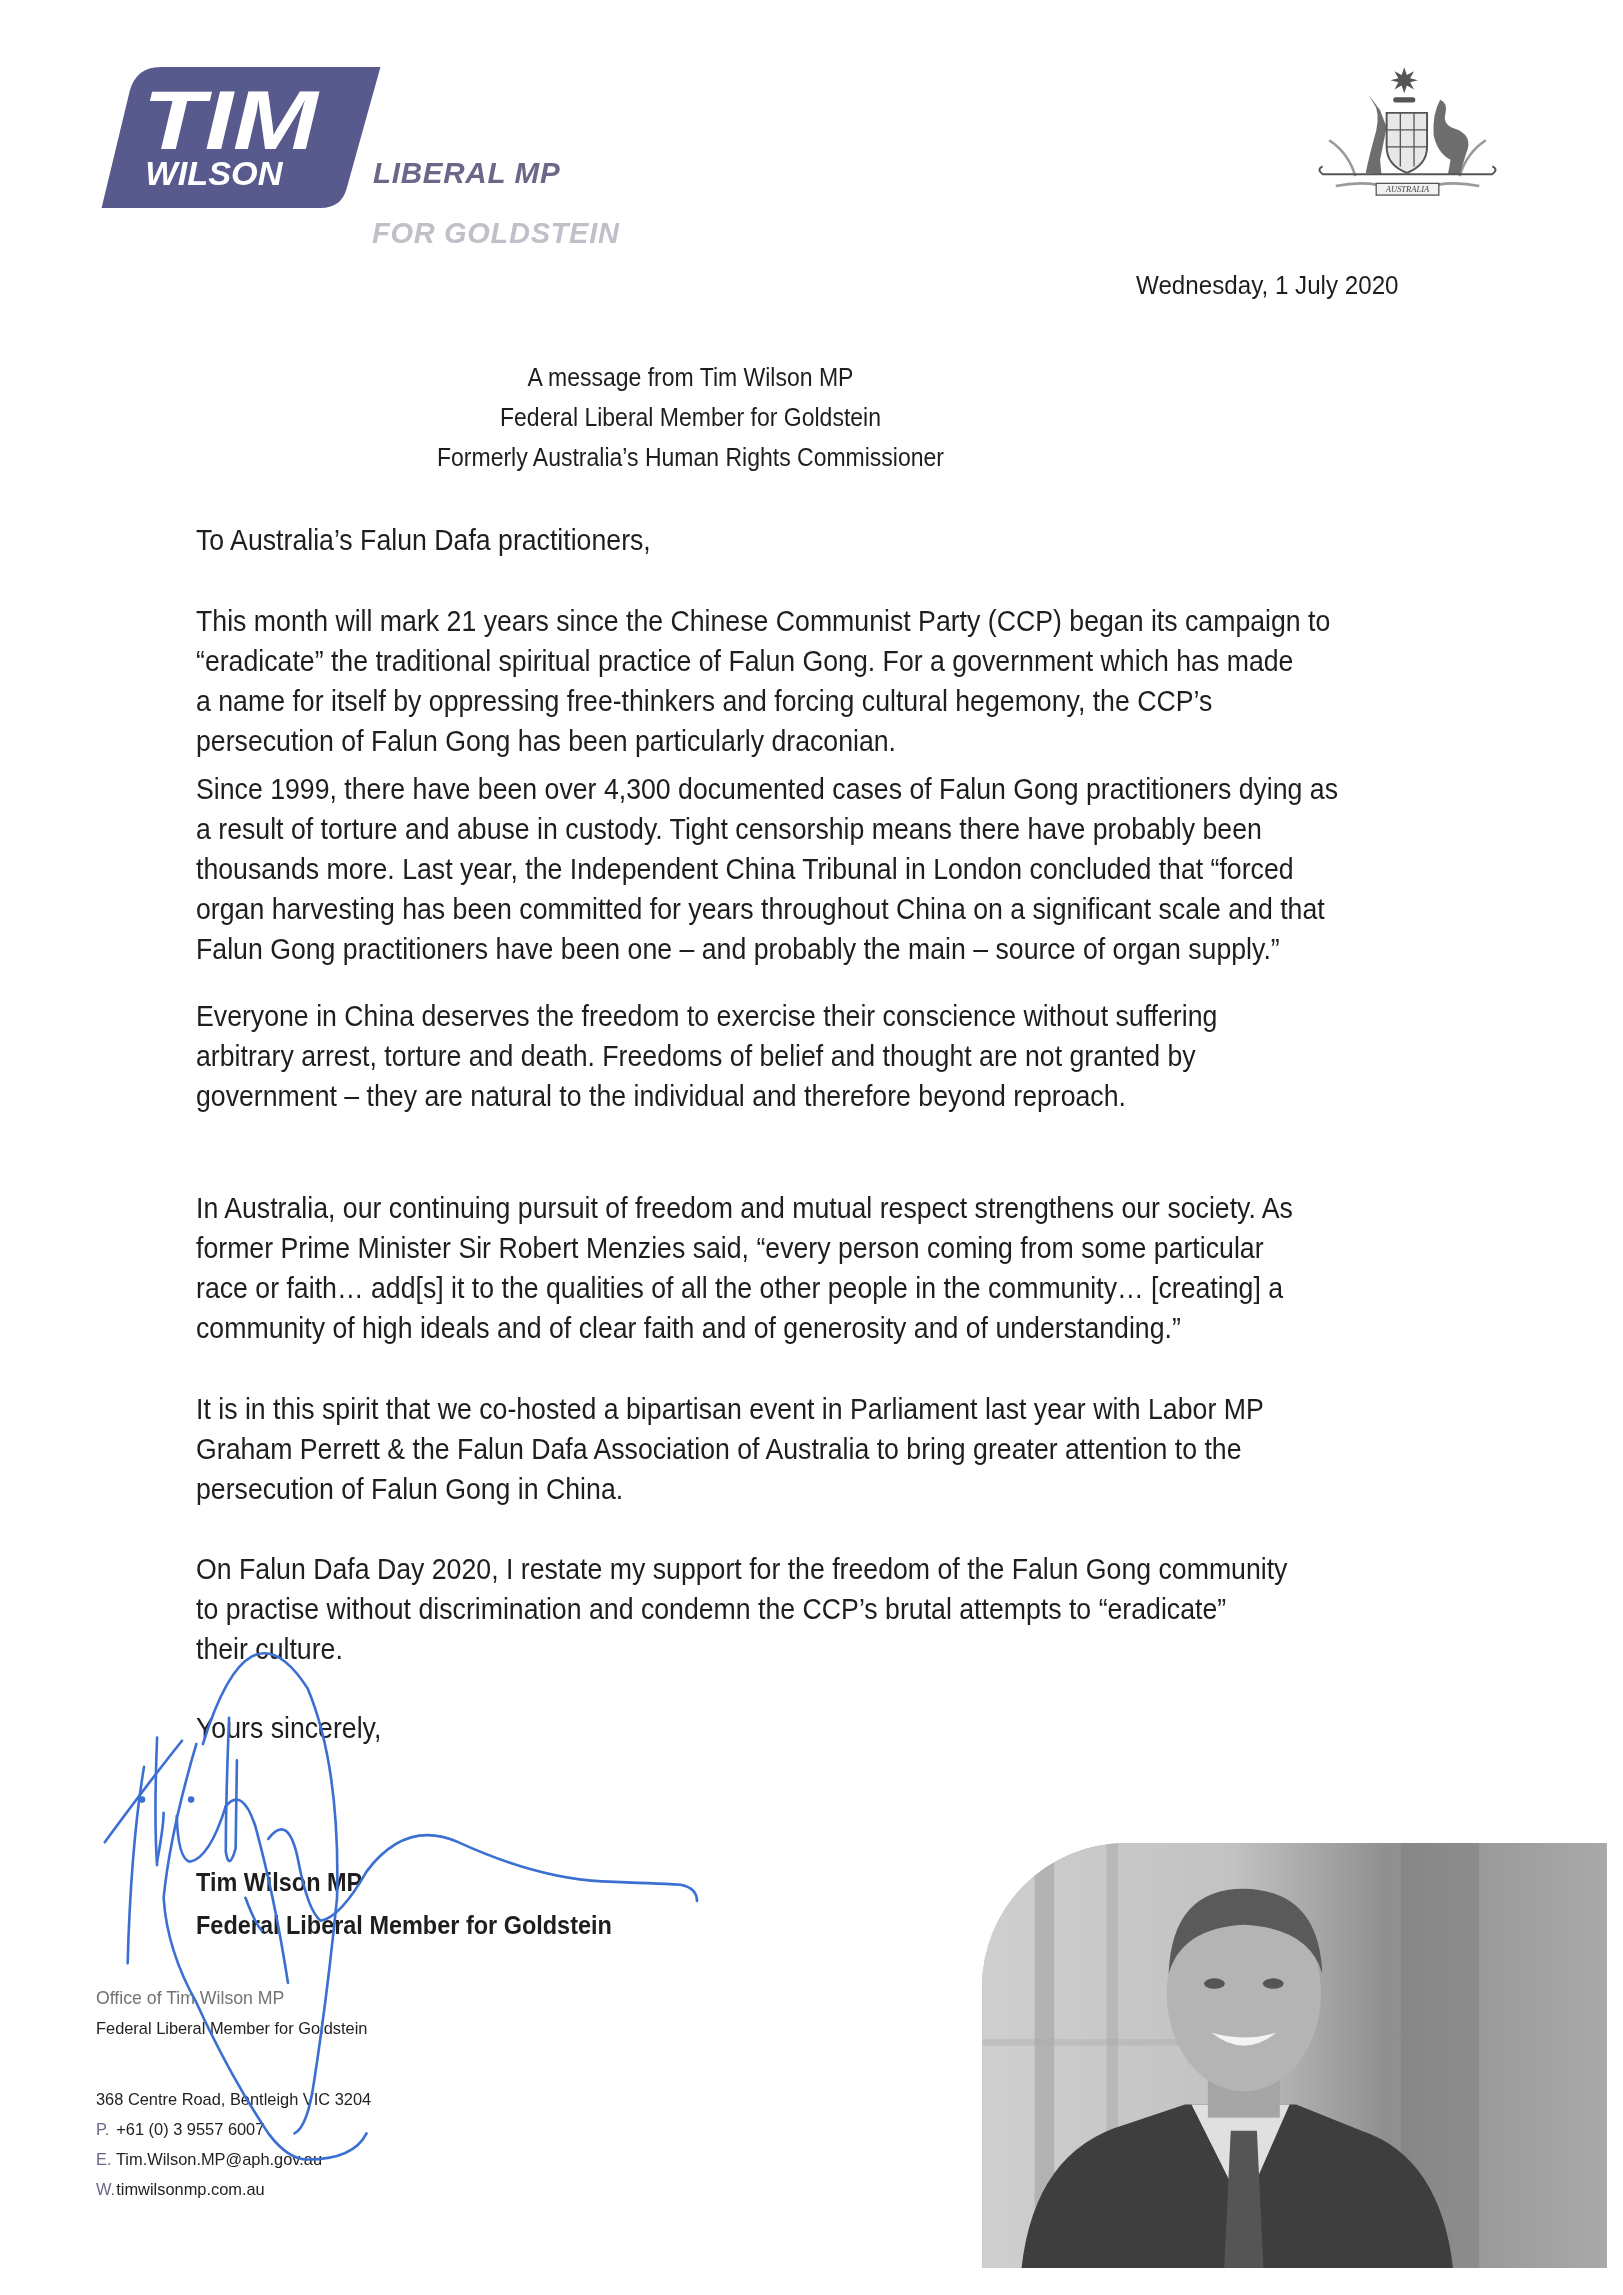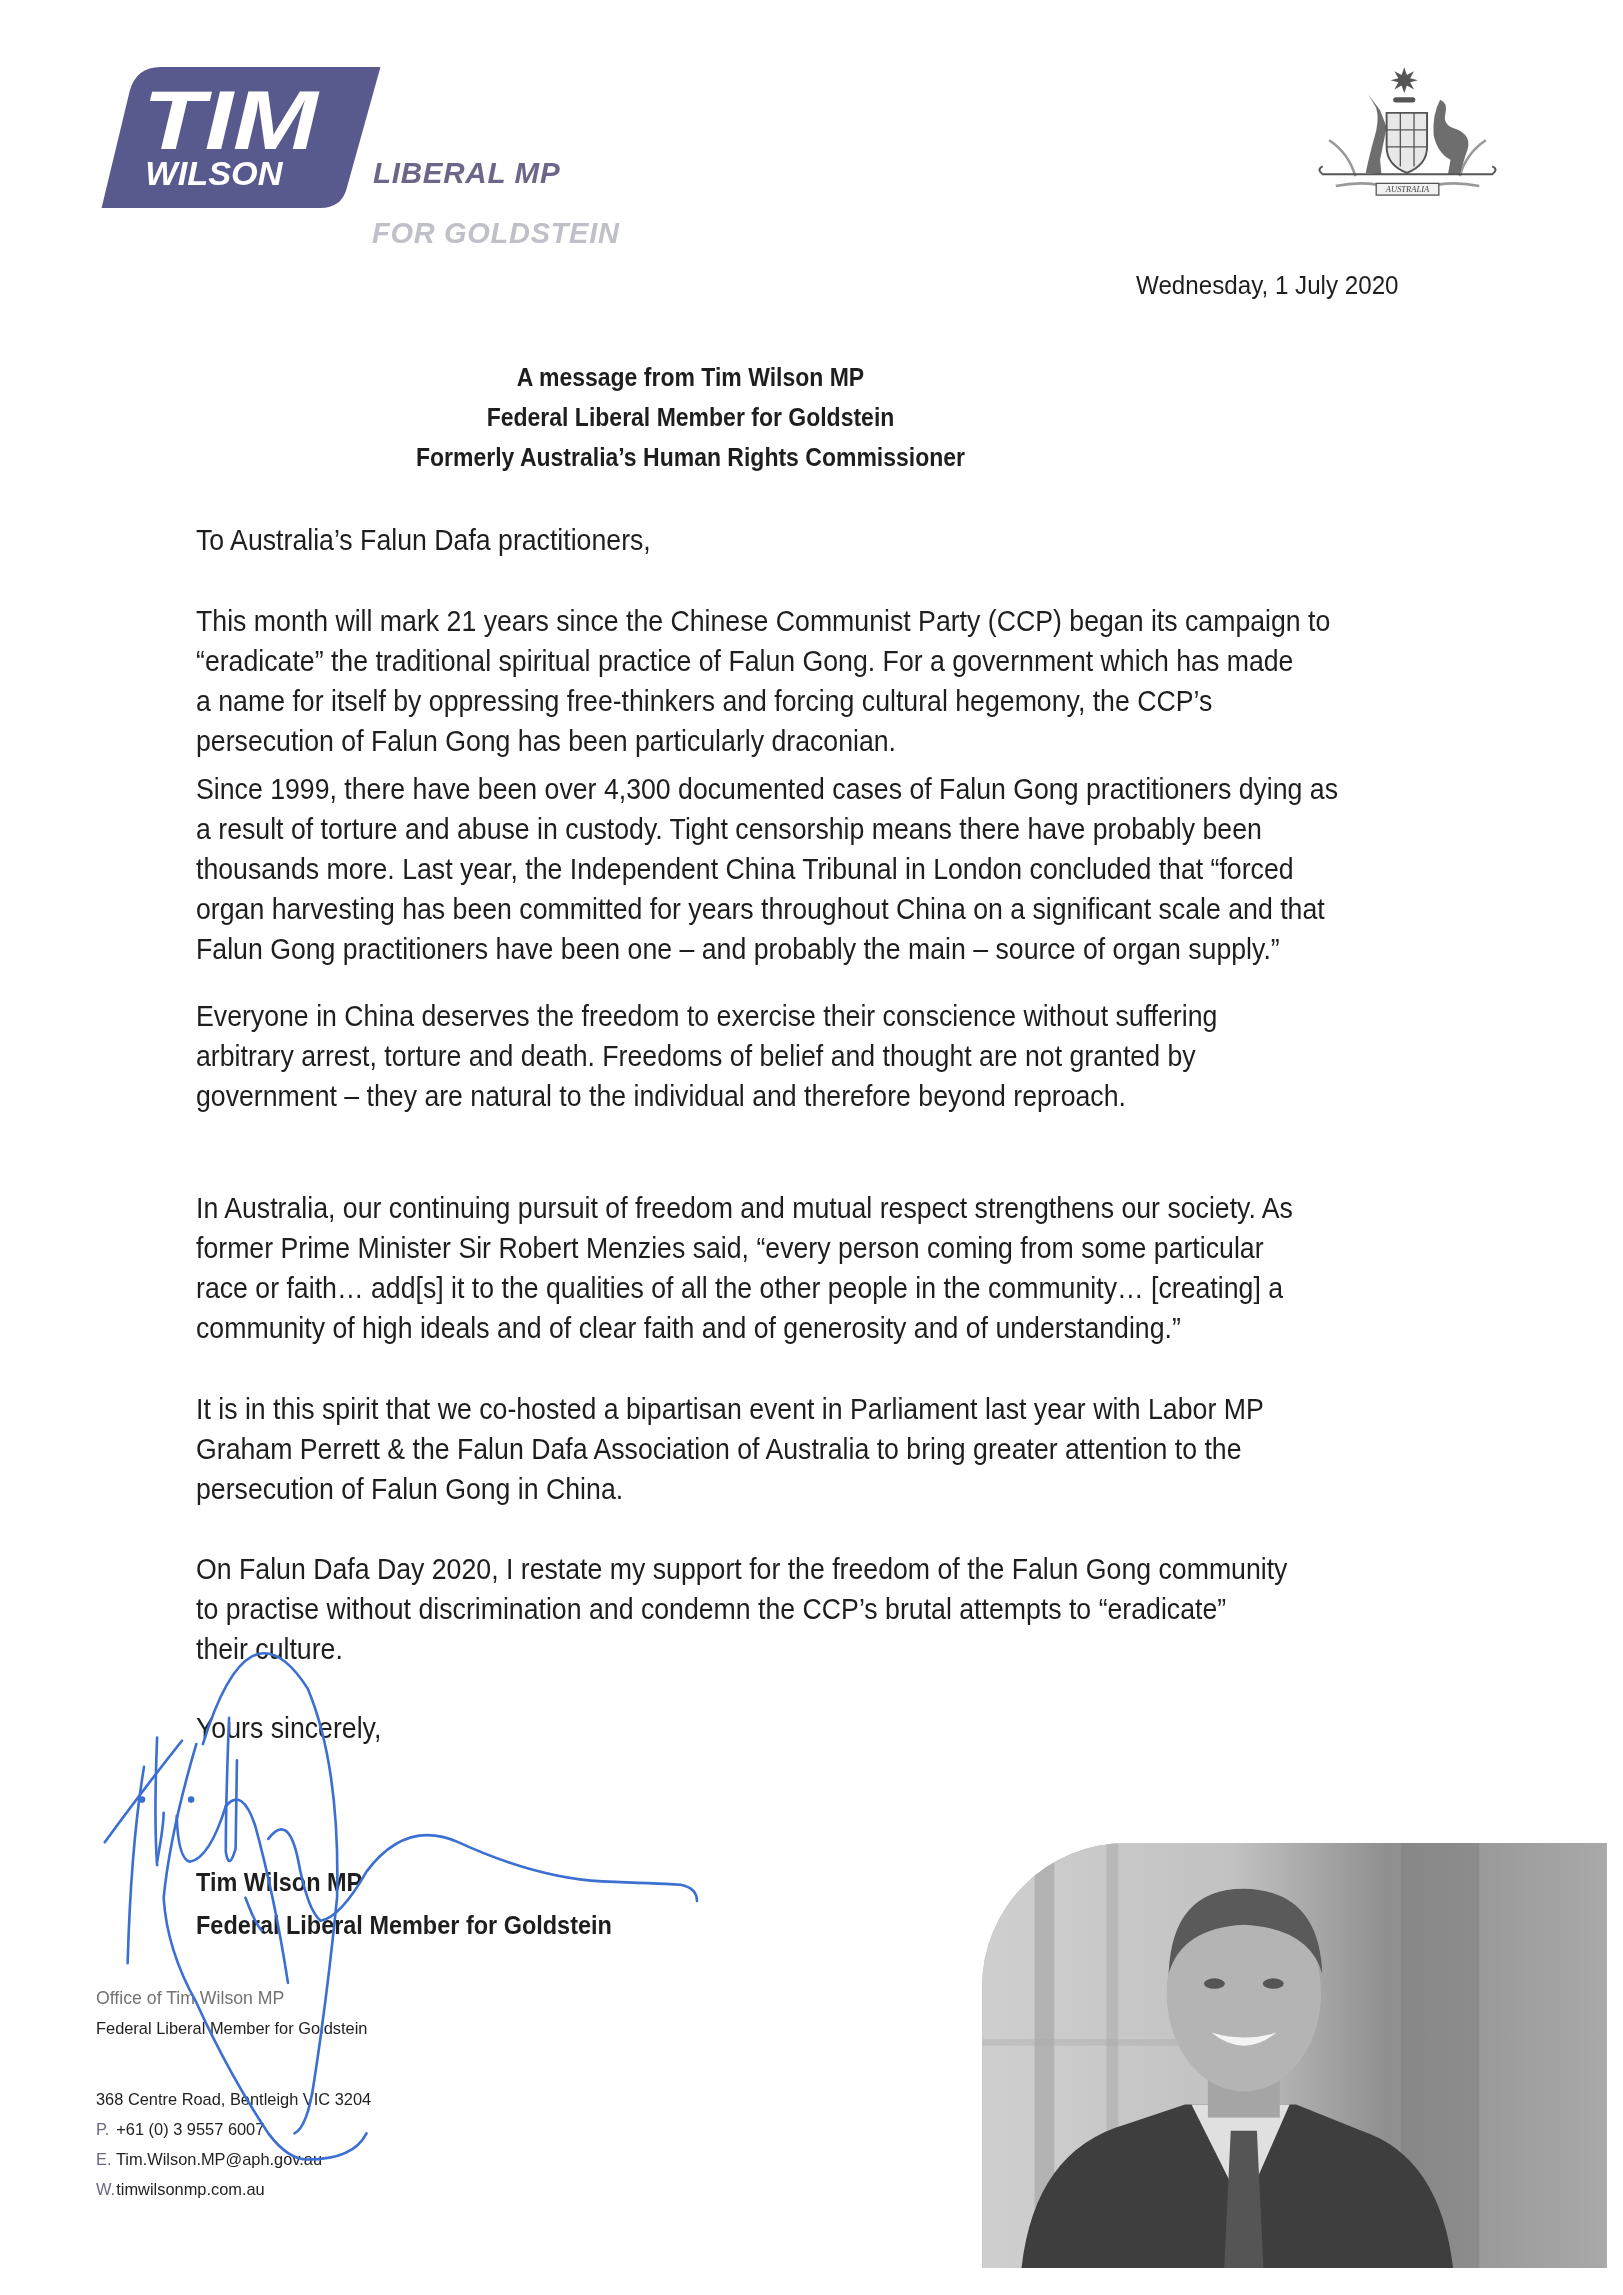--- a/index.html
+++ b/index.html
@@ -3,21 +3,21 @@
 <meta charset="utf-8">
 <style>
   html, body { margin:0; padding:0; background:#ffffff; }
   body { width:1623px; height:2295px; position:relative; overflow:hidden; font-family:"Liberation Sans", sans-serif; color:#1e1e1e; }
   .abs { position:absolute; }
   .logo-box { left:98px; top:65px; width:288px; height:145px; }
   .logo-liberal { left:373px; top:157px; font-size:29px; font-weight:bold; font-style:italic; color:#6e6688; letter-spacing:0.7px; white-space:nowrap; transform:scaleX(1.02); transform-origin:left; }
   .logo-goldstein { left:372px; top:189px; font-size:29px; font-weight:bold; font-style:italic; color:#bfc0c8; letter-spacing:0.7px; white-space:nowrap;margin-top:28px; }
   .crest { left:1303px; top:62px; width:209px; height:137px;font-style:italic; }
   .date { left:1136px; top:270px; font-size:26px; white-space:nowrap; transform:scaleX(0.93); transform-origin:left; }
-  .heading { left:0; width:1381px; top:357px; text-align:center; font-weight:bold; font-size:25px; line-height:40px; }
+  .heading { left:0; width:1381px; top:357px; text-align:center; font-weight:normal; font-size:25px; line-height:40px; }
   .heading div { transform:scaleX(0.92); }
   .para { left:196px; width:1309px; font-size:29px; line-height:40px; white-space:nowrap; }
   .para .ln { display:block; transform:scaleX(0.92); transform-origin:left; }
   .sig-name { left:196px; font-weight:bold; font-size:25.5px; line-height:43px; white-space:nowrap; }
   .sig-name .ln { display:block; transform:scaleX(0.92); transform-origin:left; }
   .footer { left:96px; font-size:16.4px; line-height:30px; white-space:nowrap; color:#222; }
   .footer .office { color:#737373; font-size:17.7px; }
   .footer .lbl { color:#6e6688; display:inline-block; width:15.7px; }
   .photo { left:982px; top:1843px; width:625px; height:425px; border-top-left-radius:144px; overflow:hidden; background:#b9b9b9; }
   .signature { left:0; top:0; width:1623px; height:2295px; pointer-events:none; }

